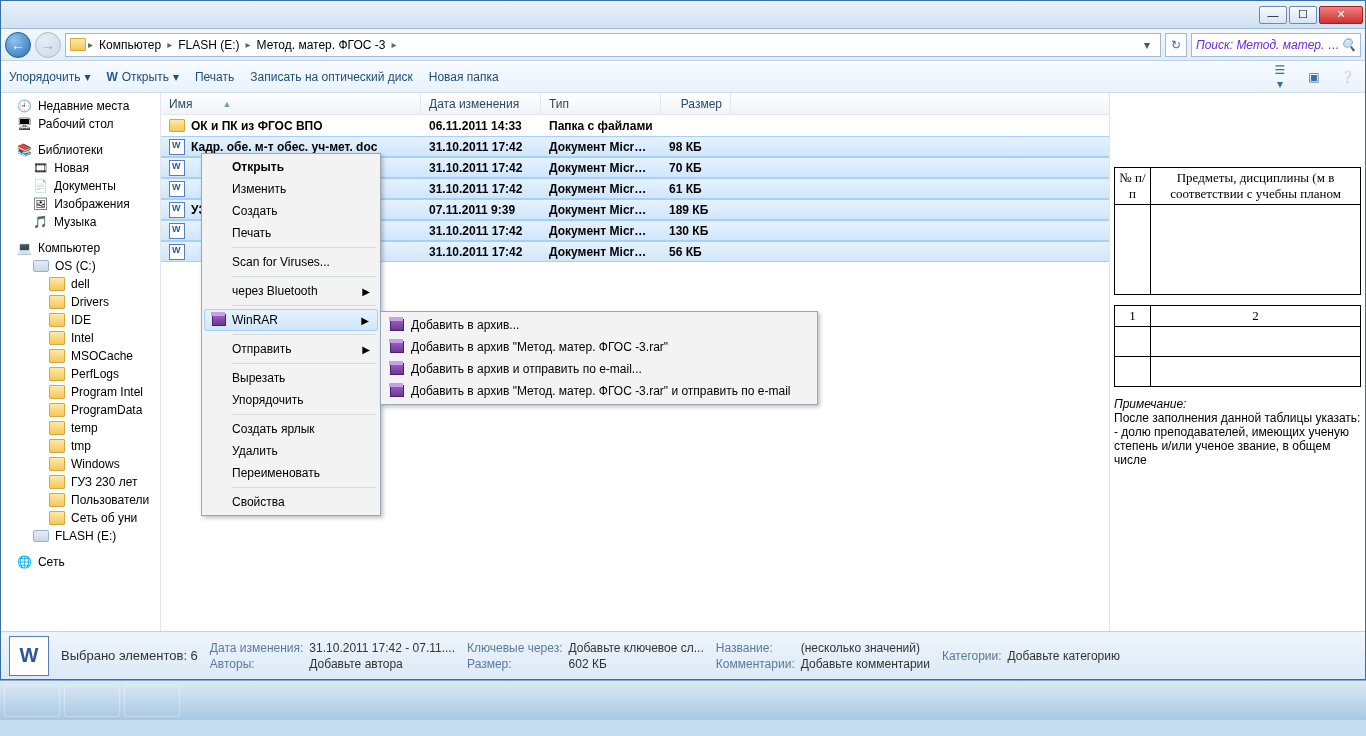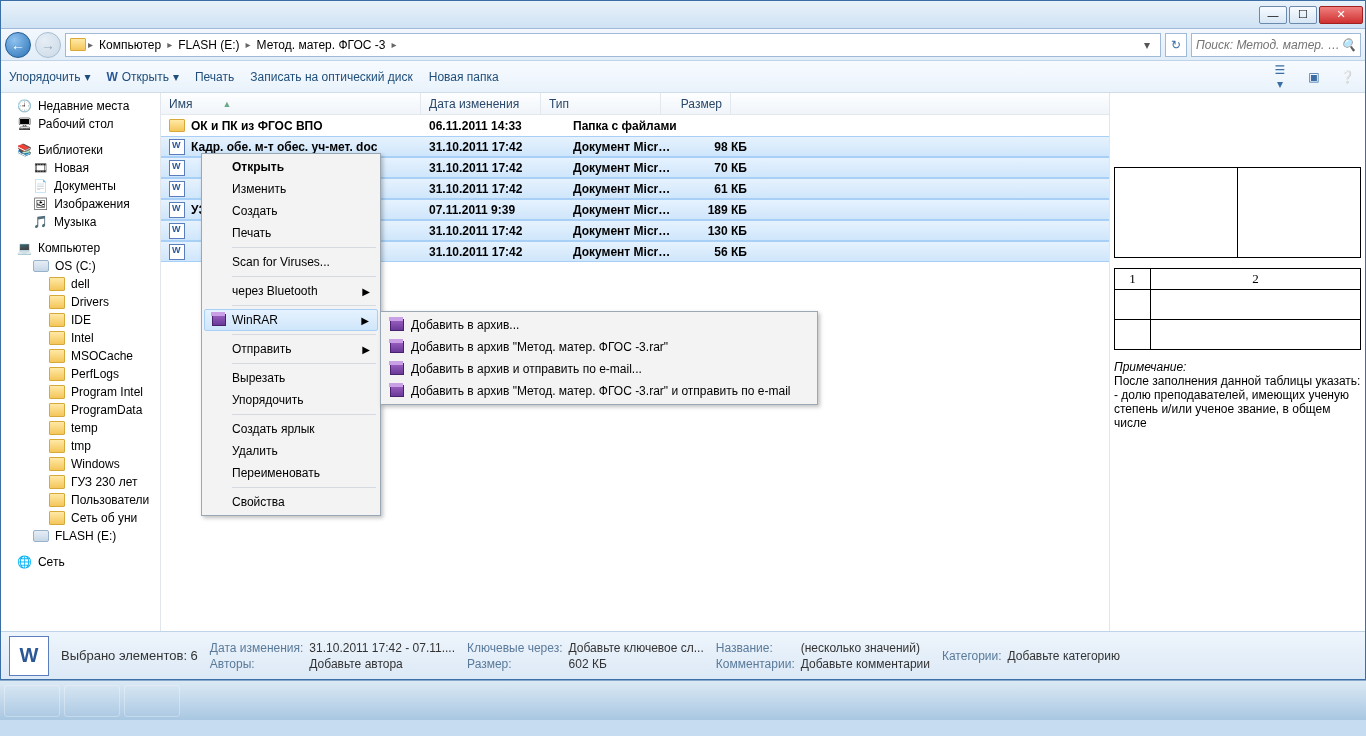--- a/index.html
+++ b/index.html
@@ -10,21 +10,21 @@
 .tbtn { width: 28px; height: 18px; border: 1px solid #6b8aad; border-radius: 2px; display: flex; align-items: center; justify-content: center; background: linear-gradient(#f7fbff,#d7e6f5); font-size: 11px; }
 .tbtn.close { background: linear-gradient(#f08080,#d03030); color: #fff; border-color: #a02020; width: 44px; }
 .navrow { height: 32px; background: linear-gradient(#f3f8fd,#e1edf8); display: flex; align-items: center; padding: 2px 4px; gap: 4px; border-bottom: 1px solid #c0d4e8; }
 .navbtn { width: 26px; height: 26px; border-radius: 50%; background: radial-gradient(circle at 35% 30%, #8fc2f0, #2a72b5); border: 1px solid #1f5a91; display: flex; align-items: center; justify-content: center; color: #fff; font-size: 14px; }
 .navbtn.disabled { background: radial-gradient(circle at 35% 30%, #e6eef6, #cbd9e6); border-color: #a8bdd2; color: #95a8bb; }
 .addrbar { flex: 1; height: 24px; background: #fff; border: 1px solid #9fb9d6; display: flex; align-items: center; padding: 0 4px; gap: 2px; }
 .bc-seg { display: flex; align-items: center; gap: 2px; padding: 0 4px; color: #000; }
 .bc-sep { color: #666; font-size: 10px; }
 .addr-drop { width: 18px; text-align: center; color: #555; }
 .refresh { width: 22px; height: 24px; border: 1px solid #9fb9d6; background: #fff; display: flex; align-items: center; justify-content: center; color: #3a6ea5; }
-.searchbox { width: 170px; height: 24px; background: #fff; border: 1px solid #9fb9d6; display: flex; align-items: center; padding: 0 4px; color: #737373; font-style: italic; }
+.searchbox { width: 170px; height: 24px; background: #fff; border: 1px solid #9fb9d6; display: flex; align-items: center; padding: 0 4px; color: #6d28d9; font-style: italic; }
 .toolbar { height: 32px; background: linear-gradient(#f7fbff,#e9f2fb); display: flex; align-items: center; padding: 0 8px; gap: 16px; border-bottom: 1px solid #d0dde8; color: #1f4e7a; }
 .toolbar .titem { display: flex; align-items: center; gap: 4px; }
 .toolbar .spacer { flex: 1; }
 .toolbar .ricon { color: #3a6ea5; width: 18px; text-align: center; }
 .body { flex: 1; display: flex; min-height: 0; }
 .navpane { width: 160px; border-right: 1px solid #e0e6ec; overflow: hidden; padding: 4px 0; background: #fff; }
 .navpane .nitem { display: flex; align-items: center; gap: 6px; padding: 2px 4px 2px 16px; white-space: nowrap; }
 .navpane .nitem.sub { padding-left: 32px; }
 .navpane .nitem.sub2 { padding-left: 48px; }
 .navpane .nitem .ficon { width: 16px; height: 14px; background: linear-gradient(#ffe9a6,#f4c65a); border: 1px solid #d7a93b; border-radius: 1px; }
@@ -33,21 +33,21 @@
 .content { flex: 1; display: flex; flex-direction: column; min-width: 0; position: relative; }
 .cols { display: flex; height: 22px; border-bottom: 1px solid #e3e8ee; background: linear-gradient(#fdfeff,#f0f5fa); }
 .col { padding: 2px 8px; border-right: 1px solid #e3e8ee; color: #2a486b; display: flex; align-items: center; }
 .col.name { width: 260px; } .col.date { width: 120px; } .col.type { width: 120px; } .col.size { width: 70px; justify-content: flex-end; }
 .col .sorticon { margin: 0 auto 0 30px; color: #6a8; font-size: 9px; }
 .rows { flex: 1; overflow: hidden; }
 .row { display: flex; height: 21px; align-items: center; }
 .row.sel { background: linear-gradient(#e6f2fe,#cfe6fb); border-top: 1px solid #a8d0f6; border-bottom: 1px solid #a8d0f6; }
 .row .cell { padding: 0 8px; overflow: hidden; text-overflow: ellipsis; white-space: nowrap; font-weight: bold; }
 .row .cell.name { width: 260px; display: flex; align-items: center; gap: 6px; }
-.row .cell.date { width: 120px; } .row .cell.type { width: 120px; margin-left: 24px; } .row .cell.size { width: 70px; text-align: right; }
+.row .cell.date { width: 120px; } .row .cell.type { width: 120px; } .row .cell.size { width: 70px; text-align: left; }
 .wicon { width: 16px; height: 16px; background: #fff; border: 1px solid #5a7dbd; position: relative; }
 .wicon::after { content: "W"; position: absolute; top: 0; left: 2px; font-size: 9px; color: #2b5797; font-weight: bold; }
 .foldericon { width: 16px; height: 13px; background: linear-gradient(#ffe9a6,#f4c65a); border: 1px solid #d7a93b; border-radius: 1px; }
 .preview { width: 256px; border-left: 1px solid #e0e6ec; background: #fff; overflow: hidden; padding: 4px; display: flex; flex-direction: column; gap: 10px; }
 .preview table { border-collapse: collapse; width: 100%; }
 .preview td, .preview th { border: 1px solid #000; padding: 2px 4px; font-family: "Times New Roman", serif; font-size: 13px; text-align: center; }
 .preview .note { font-family: "Times New Roman", serif; font-size: 13px; }
 .preview .note .ttl { font-style: italic; }
 .statusbar { height: 48px; background: linear-gradient(#eef5fc,#dce9f6); border-top: 1px solid #c0d4e8; display: flex; align-items: center; padding: 4px 8px; gap: 12px; color: #333; }
 .statusbar .bigicon { width: 40px; height: 40px; background: #fff; border: 1px solid #5a7dbd; position: relative; display:flex; align-items:center; justify-content:center; color:#2b5797; font-weight:bold; font-size:20px; }
@@ -355,20 +355,24 @@
             </span>
             <span>Добавить в архив "Метод. матер. ФГОС -3.rar" и отправить по e-mail</span>
           </div>
       </div>
     </div>
 
     <div class="preview">
       <div style="height:60px"></div>
       <table>
         <tbody>
+            <tr>
+              <td style="width:36px">№ п/п</td>
+              <td>Предметы, дисциплины (м в соответствии с учебны планом</td>
+            </tr>
         <tr>
               <td style="height:90px"></td>
               <td></td>
             </tr>
       </tbody>
         </table>
       <table>
         <tbody>
             <tr>
               <td style="width:36px">1</td>

